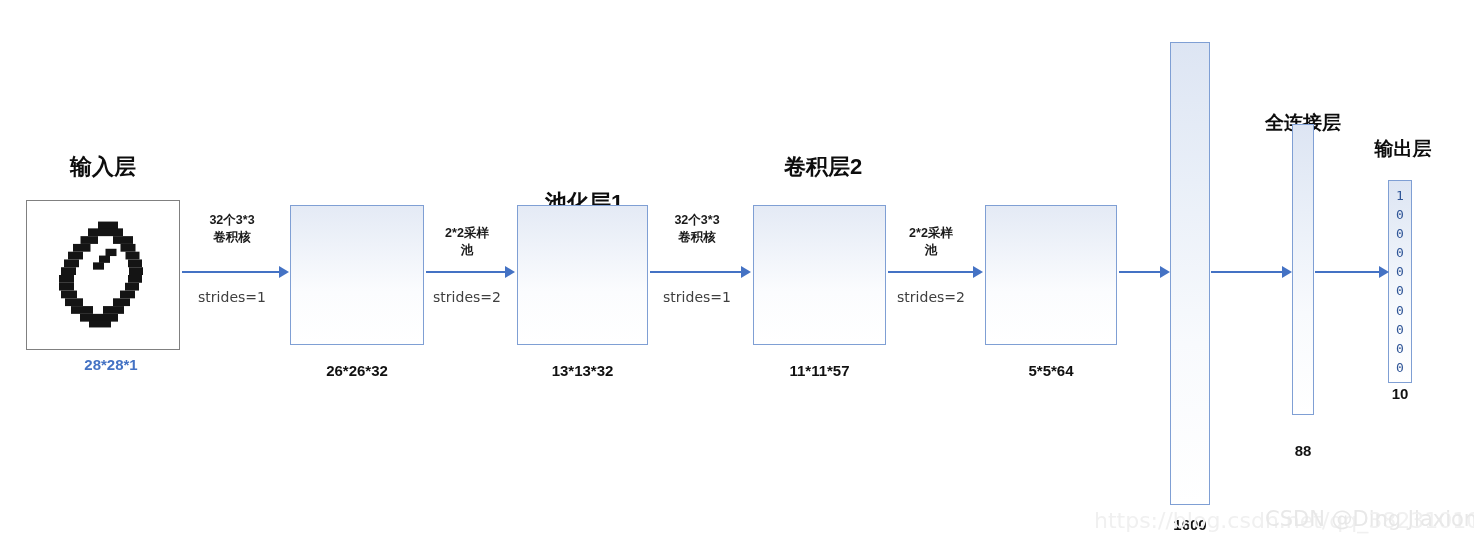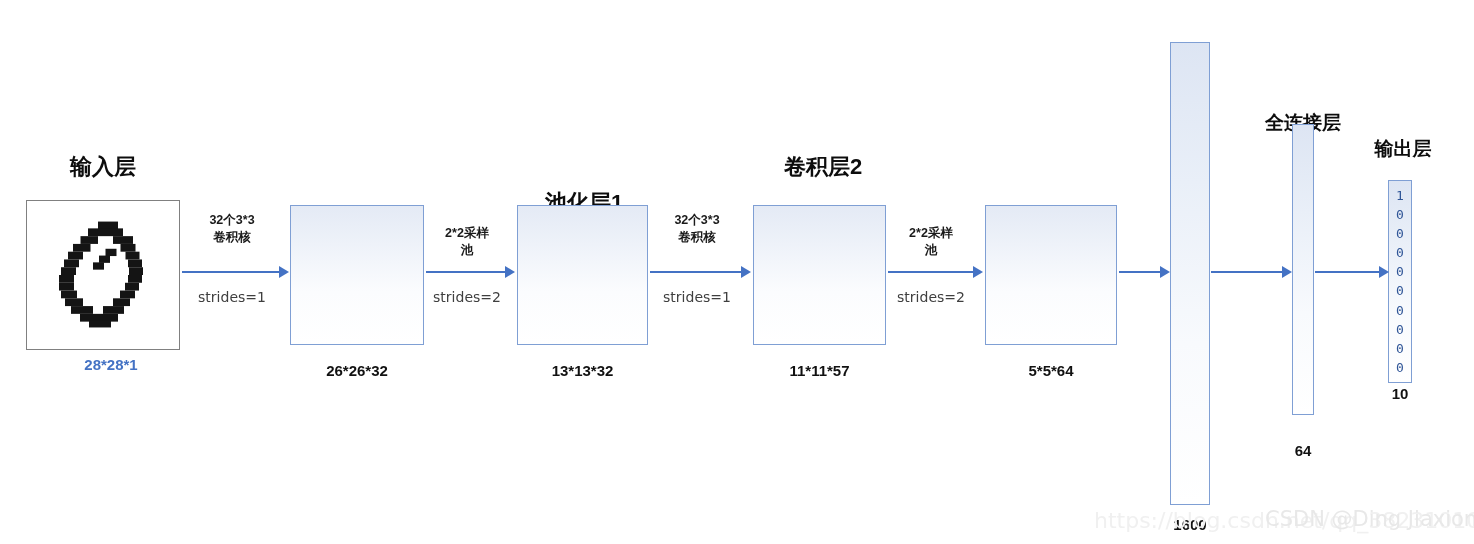--- a/index.html
+++ b/index.html
@@ -191,21 +191,21 @@
   <div class="fmap-box" style="left:753px; top:205px; width:133px; height:140px;"></div>
   <div class="dim-label" style="left:753px; top:362px; width:133px;">11*11*57</div>
 
   <div class="fmap-box" style="left:985px; top:205px; width:132px; height:140px;"></div>
   <div class="dim-label" style="left:985px; top:362px; width:132px;">5*5*64</div>
 
   <div class="bar" style="left:1170px; top:42px; width:40px; height:463px;"></div>
   <div class="dim-label" style="left:1140px; top:516px; width:100px;">1600</div>
 
   <div class="bar" style="left:1292px; top:124px; width:22px; height:291px;"></div>
-  <div class="dim-label" style="left:1263px; top:442px; width:80px;">64</div>
+  <div class="dim-label" style="left:1263px; top:442px; width:80px;">88</div>
 
   <div class="bar" style="left:1388px; top:180px; width:24px; height:203px;"></div>
   <div class="out-digits" id="output-digits" style="left:1388px; top:183px; width:24px; height:197px;">
       <span>1</span>
       <span>0</span>
       <span>0</span>
       <span>0</span>
       <span>0</span>
       <span>0</span>
       <span>0</span>

